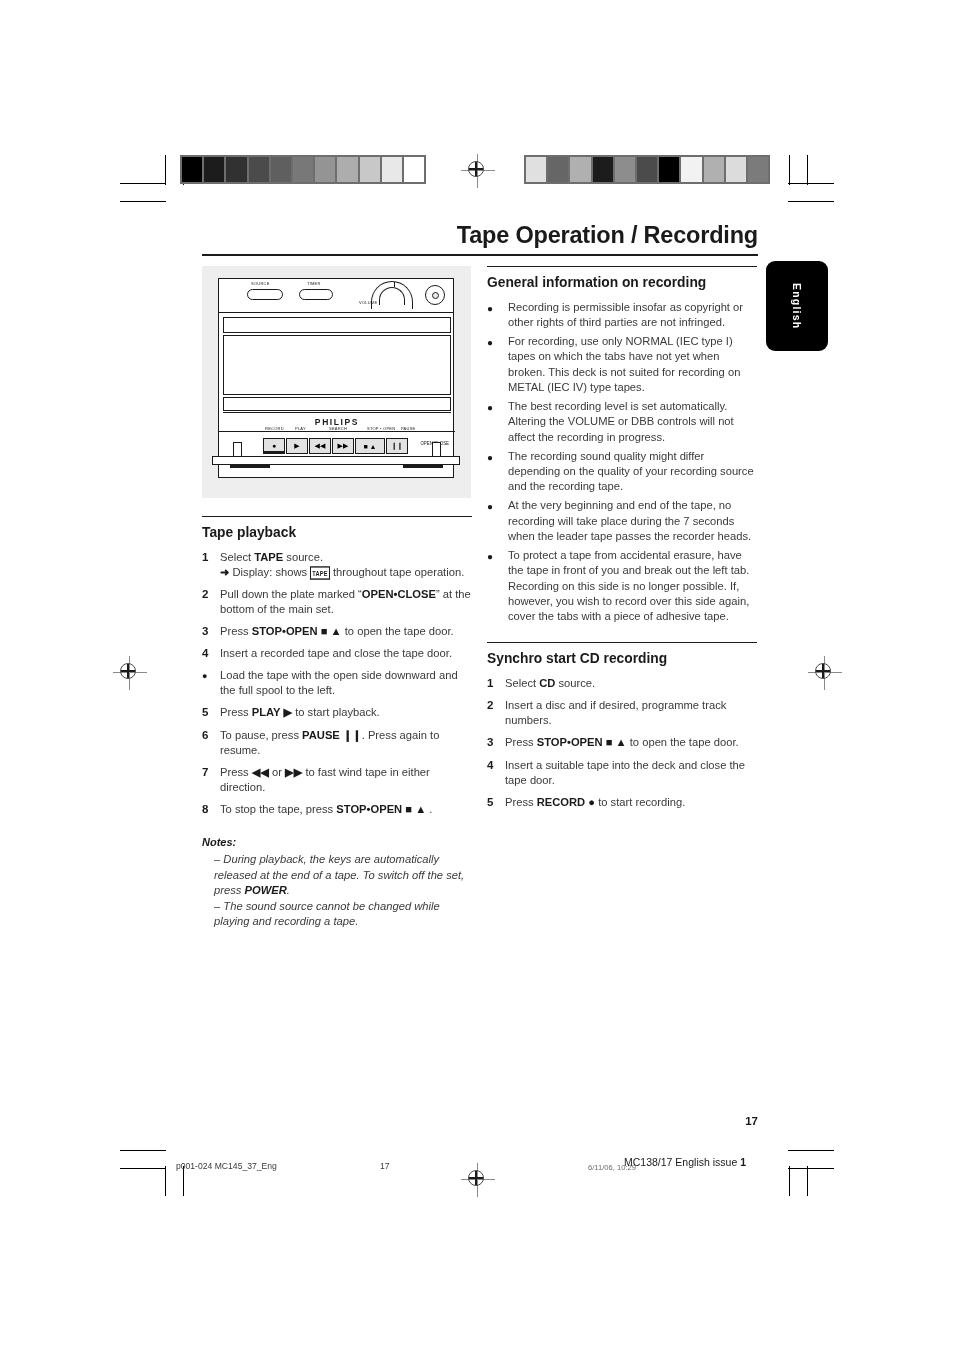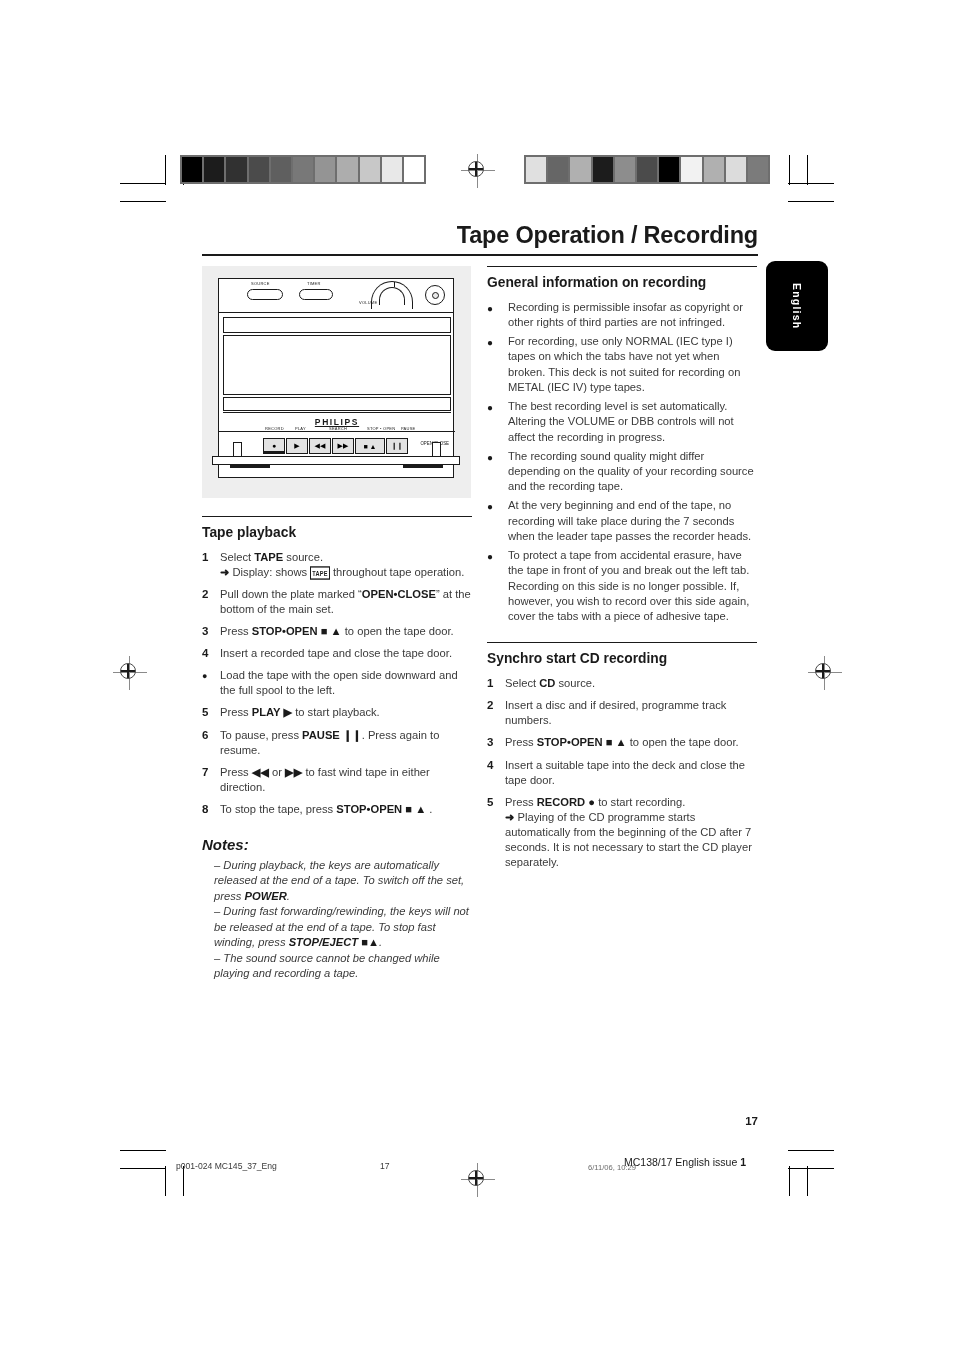--- a/index.html
+++ b/index.html
@@ -164,21 +164,20 @@
   }
   .fig-strip {
     position: absolute; left: 4px; width: 228px; height: 14px;
     border: 1.3px solid #1a1a1a; background: #fff; box-sizing: border-box;
   }
   .fig-brand {
     position: absolute; left: 0; top: 138px; width: 236px;
     text-align: center;
     font-size: 8.5px; font-weight: bold; letter-spacing: 1.6px;
     color: #1a1a1a;
-    text-decoration: underline;
   }
   .fig-brandline {
     position: absolute; left: 4px; top: 133px; width: 228px; height: 0;
     border-top: 1.2px solid #1a1a1a;
   }
   .fig-ctrlrow {
     position: absolute; left: 0; top: 152px; width: 236px; height: 34px;
     border-top: 1.4px solid #1a1a1a; box-sizing: border-box;
   }
   .fig-keys {
@@ -259,21 +258,21 @@
   
   .notes {
     margin-top: 18px;
     font-style: italic;
     font-size: 11.2px;
     line-height: 1.38;
     color: #3a3a3a;
   }
   .notes-title {
     font-weight: bold; font-style: italic; color: #1a1a1a;
-    font-size: 15px; margin-bottom: 2px; margin-top: 12px;
+    font-size: 11px; margin-bottom: 2px; margin-top: 12px;
   }
   .note-item { margin-bottom: 0px; margin-left: 12px; }
   .note-item b { color: #1a1a1a; font-weight: bold; font-style: italic; }
 
   
   .chip {
     display: inline-block;
     border: 1.3px solid #1a1a1a;
     padding: 0 1px;
     font-size: 5.6px;
@@ -480,21 +479,20 @@
         <div class="step">
           <div class="step-num">8</div>
           <div class="step-body">To stop the tape, press <b>STOP•OPEN</b><span class="g"> ■ ▲</span> .</div>
         </div>
       </div>
 
     <div class="notes">
       <div class="notes-title">Notes:</div>
       <div id="notes-list">
           <div class="note-item">–  During playback, the keys are automatically released at the end of a tape. To switch off the set, press <b>POWER</b>.</div>
-          <div class="note-item">–  During fast forwarding/rewinding, the keys will not be released at the end of a tape. To stop fast winding, press <b>STOP/EJECT</b><span class="g"> ■▲</span>.</div>
           <div class="note-item">–  The sound source cannot be changed while playing and recording a tape.</div>
         </div>
     </div>
   </div>
 
   <div class="col-right">
     <div class="sec-rule" style="margin-top:0;"></div>
     <div class="sec-head">General information on recording</div>
     <div class="blist" id="right-bullets">
         <div class="bitem">
@@ -537,21 +535,21 @@
         <div class="step">
           <div class="step-num">3</div>
           <div class="step-body">Press <b>STOP•OPEN</b><span class="g"> ■ ▲</span> to open the tape door.</div>
         </div>
         <div class="step">
           <div class="step-num">4</div>
           <div class="step-body">Insert a suitable tape into the deck and close the tape door.</div>
         </div>
         <div class="step">
           <div class="step-num">5</div>
-          <div class="step-body">Press <b>RECORD</b><span class="g"> ●</span> to start recording.<span class="arrow-line"><span class="arrow-glyph">➜ </span>Playing of the CD programme starts automatically from the beginning of the CD after 7 seconds. It is not necessary to start the CD player separately.</span></div>
+          <div class="step-body">Press <b>RECORD</b><span class="g"> ●</span> to start recording.</div>
         </div>
       </div>
   </div>
 
   <div class="page-no">17</div>
   <div class="footer-left">p001-024 MC145_37_Eng</div>
   <div class="footer-pageno">17</div>
   <div class="footer-date">6/11/06, 10:29</div>
   <div class="footer-right"><span>MC138/17 English issue </span><b>1</b></div>
 

